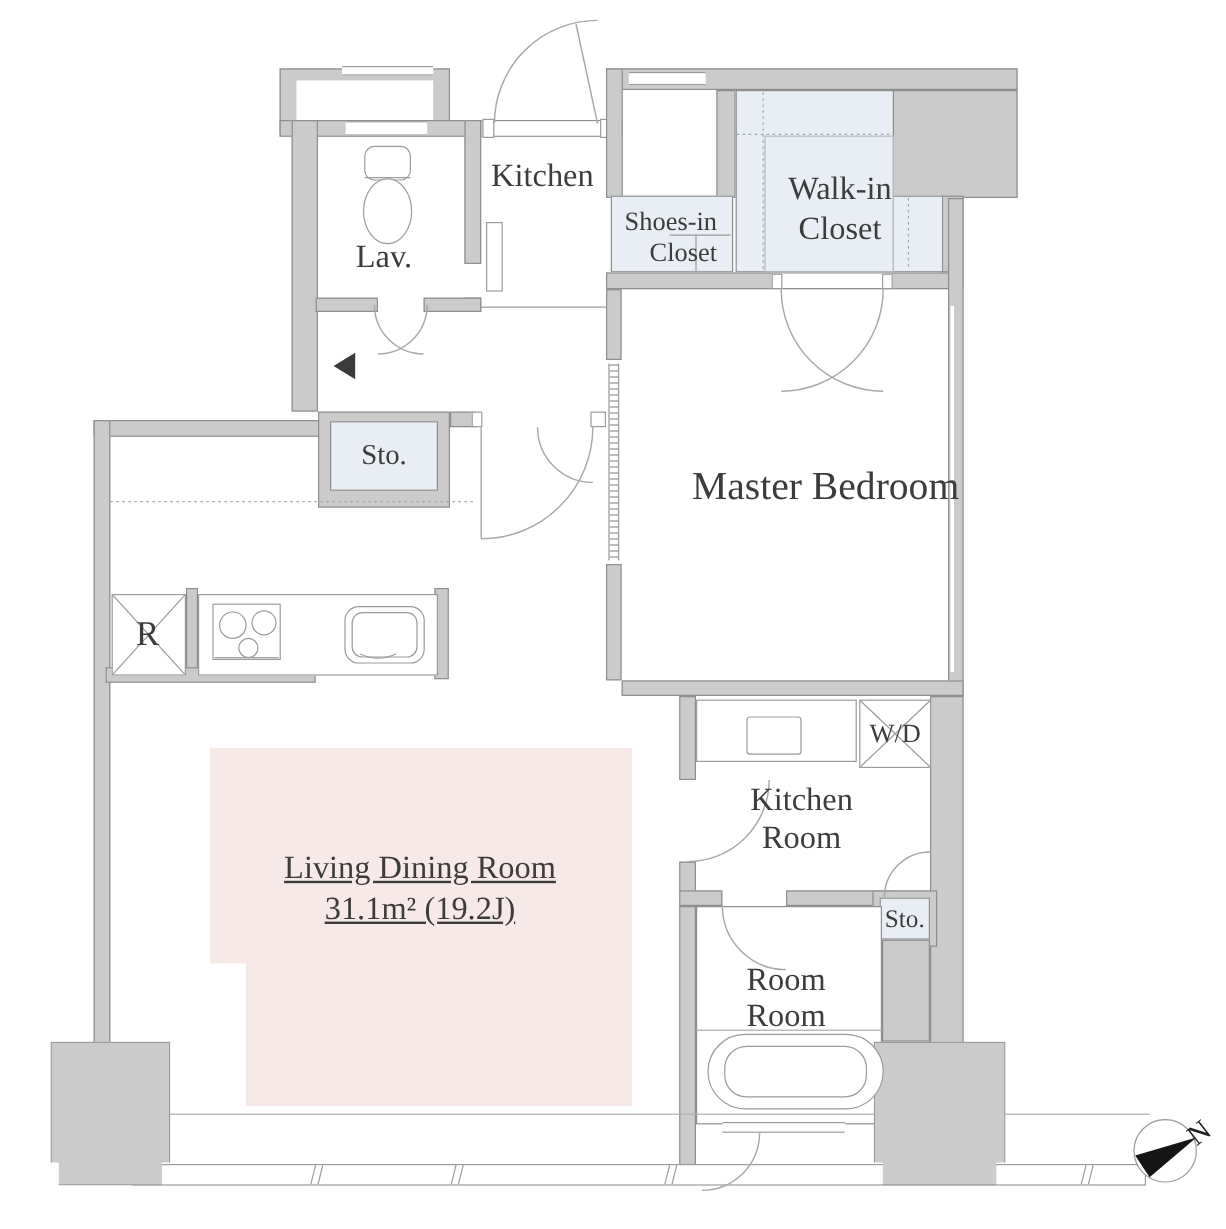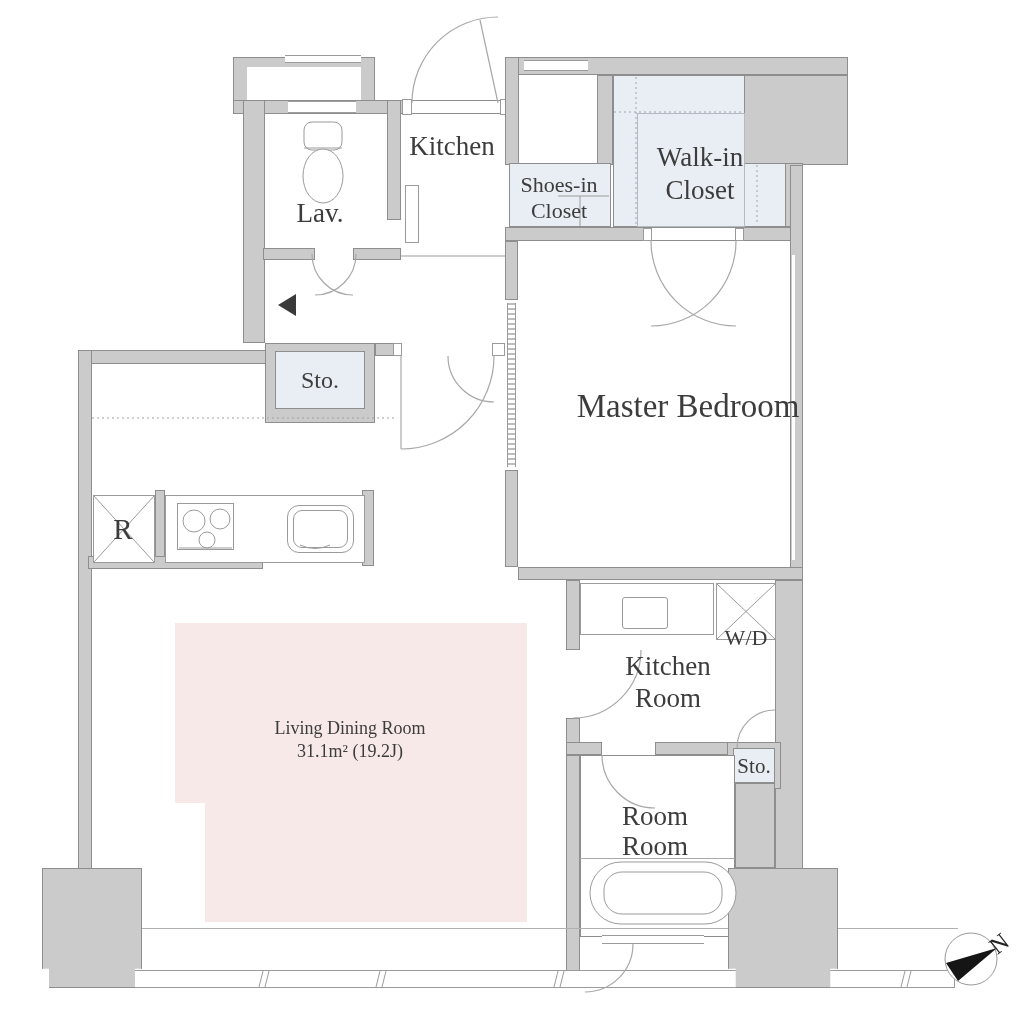--- a/index.html
+++ b/index.html
@@ -158,50 +158,50 @@
     <g>
       <circle cx="971" cy="959" r="26" fill="#fff" stroke="#999"></circle>
       <polygon points="946,963 997,948 958,981" fill="#151515"></polygon>
       <text x="1004" y="950" transform="rotate(-38 1004 950)" font-size="24" fill="#222" text-anchor="middle">N</text>
     </g>
   </svg>
 
   <div class="a lbl" style="left:320px;top:214px;font-size:27px;">Lav.</div>
   <div class="a lbl" style="left:452px;top:147px;font-size:27px;">Kitchen</div>
 
-  <div class="a lbl" style="left:559px;top:198px;font-size:22px;line-height:1.2;">
+  <div class="a lbl" style="left:559px;top:198px;font-size:22px;line-height:1.2;text-align:right;">
     <div>Shoes-in</div>
     <div>Closet</div>
   </div>
 
   <div class="a lbl" style="left:700px;top:174px;font-size:27px;line-height:1.22;">
     <div>Walk-in</div>
     <div>Closet</div>
   </div>
 
   <div class="a lbl" style="left:688px;top:407px;font-size:33px;line-height:1.26;">
     <div>Master Bedroom</div>
   </div>
 
   <div class="a lbl" style="left:240px;top:459px;font-size:27px;line-height:1.26;">
   </div>
 
-  <div class="a lbl" style="left:350px;top:740px;font-size:18px;line-height:1.26;">
+  <div class="a lbl" style="left:350px;top:740px;font-size:27px;line-height:1.26;text-decoration:underline;">
     <div>Living Dining Room</div>
     <div>31.1m² (19.2J)</div>
   </div>
 
   <div class="a lbl" style="left:668px;top:682px;font-size:27px;line-height:1.2;">
     <div>Kitchen</div>
     <div>Room</div>
   </div>
 
   <div class="a lbl" style="left:655px;top:832px;font-size:27px;line-height:1.1;">
     <div>Room</div>
     <div>Room</div>
   </div>
 
   <div class="a lbl" style="left:320px;top:380px;font-size:24px;">Sto.</div>
   <div class="a lbl" style="left:754px;top:766px;font-size:21px;">Sto.</div>
-  <div class="a lbl" style="left:746px;top:638px;font-size:22px;">W/D</div>
+  <div class="a lbl" style="left:746px;top:611px;font-size:22px;">W/D</div>
   <div class="a lbl" style="left:123px;top:529px;font-size:29px;">R</div>
 
 </div>
 
 </body></html>

